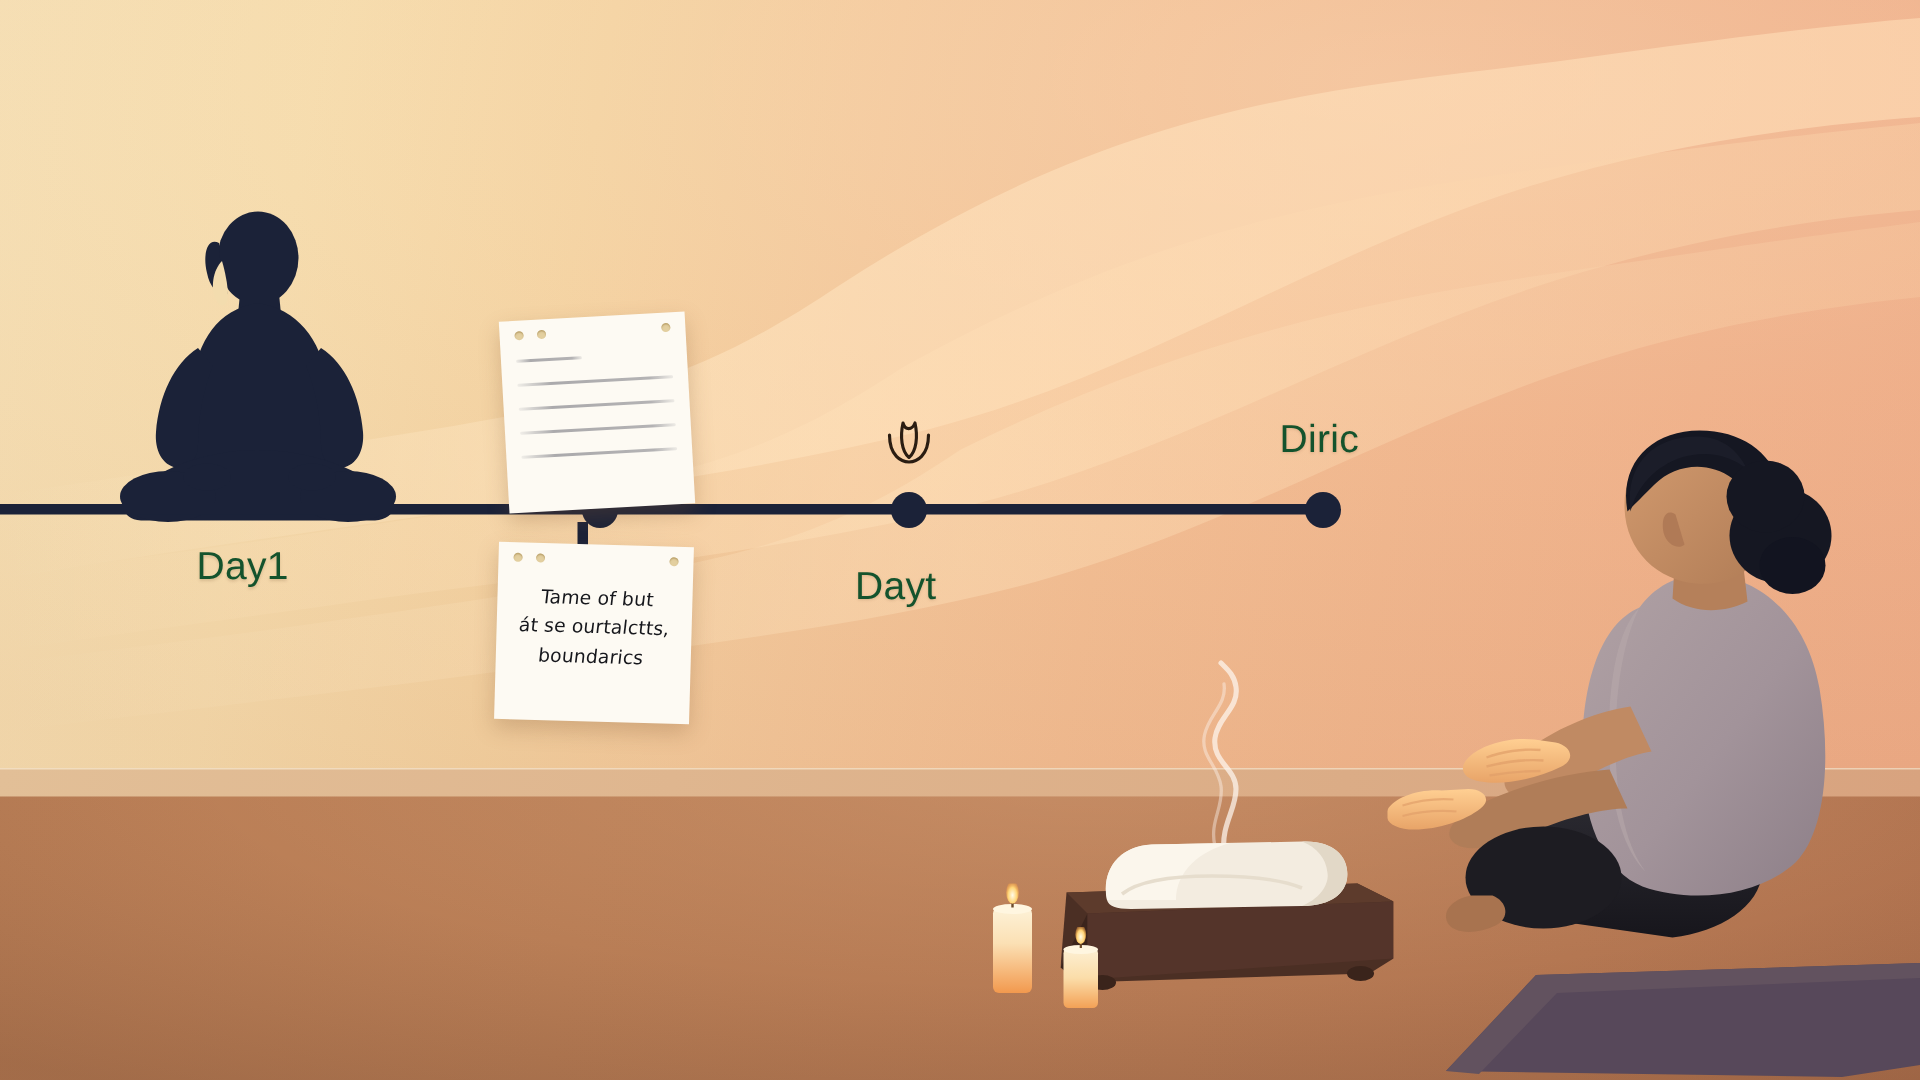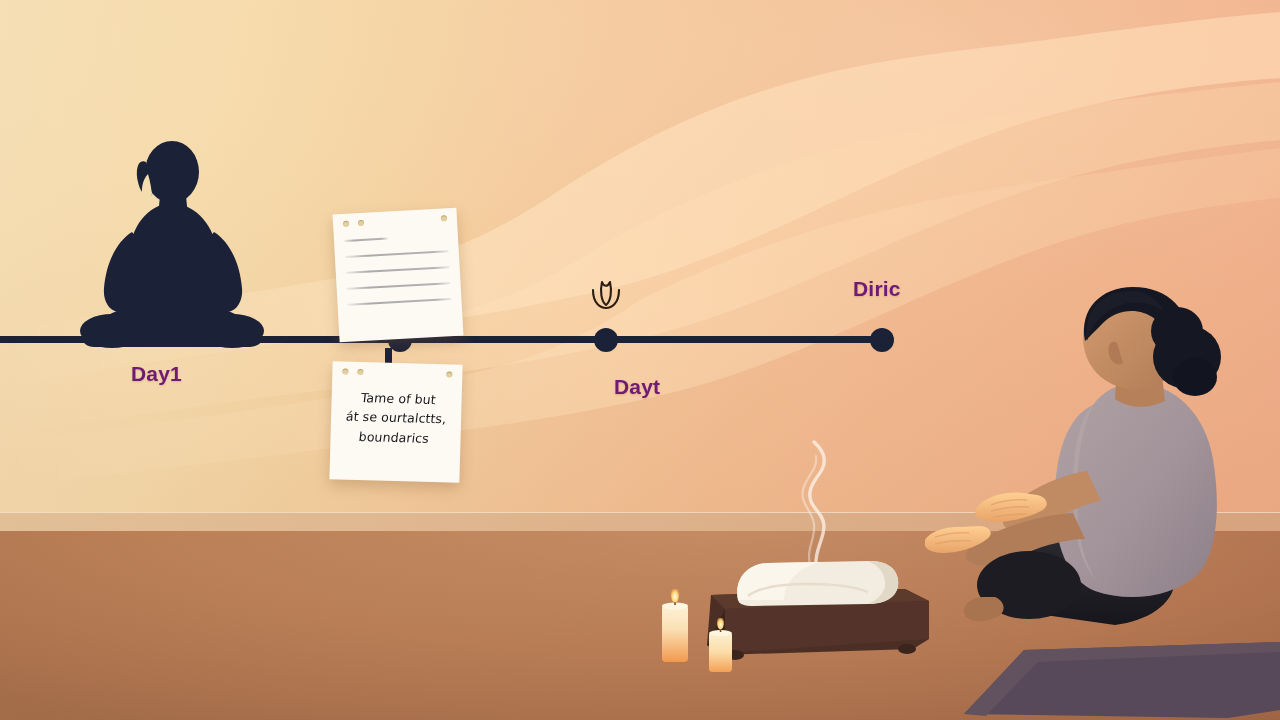--- a/index.html
+++ b/index.html
@@ -52,26 +52,26 @@
     background:#1b2238;border-radius:0 3px 3px 0;
   }
   .tl-node{
     position:absolute;width:24px;height:24px;border-radius:50%;
     background:#1b2238;top:328px;margin-left:-12px;
   }
   .tl-stem{
     position:absolute;width:7px;background:#1b2238;left:-3.5px;
   }
   .tl-label{
-    position:absolute;color:#701a75;font-weight:bold;font-size:21px;
+    position:absolute;color:#14532d;font-weight:normal;font-size:26px;
     letter-spacing:.2px;white-space:nowrap;
     text-shadow:0 1px 2px rgba(120,80,50,.22);
   }
   .lbl-day1{left:131px;top:362px;}
-  .lbl-dayt{left:570px;top:375px;margin-left:44px;}
+  .lbl-dayt{left:570px;top:375px;}
   .lbl-diric{left:853px;top:277px;}
 
   .lotus{position:absolute;left:589px;top:277px;width:34px;height:34px;}
 
   
   .silho{position:absolute;left:80px;top:140px;width:190px;height:208px;}
 
   
   .note{position:absolute;background:#fdfaf3;}
   .note-top{

